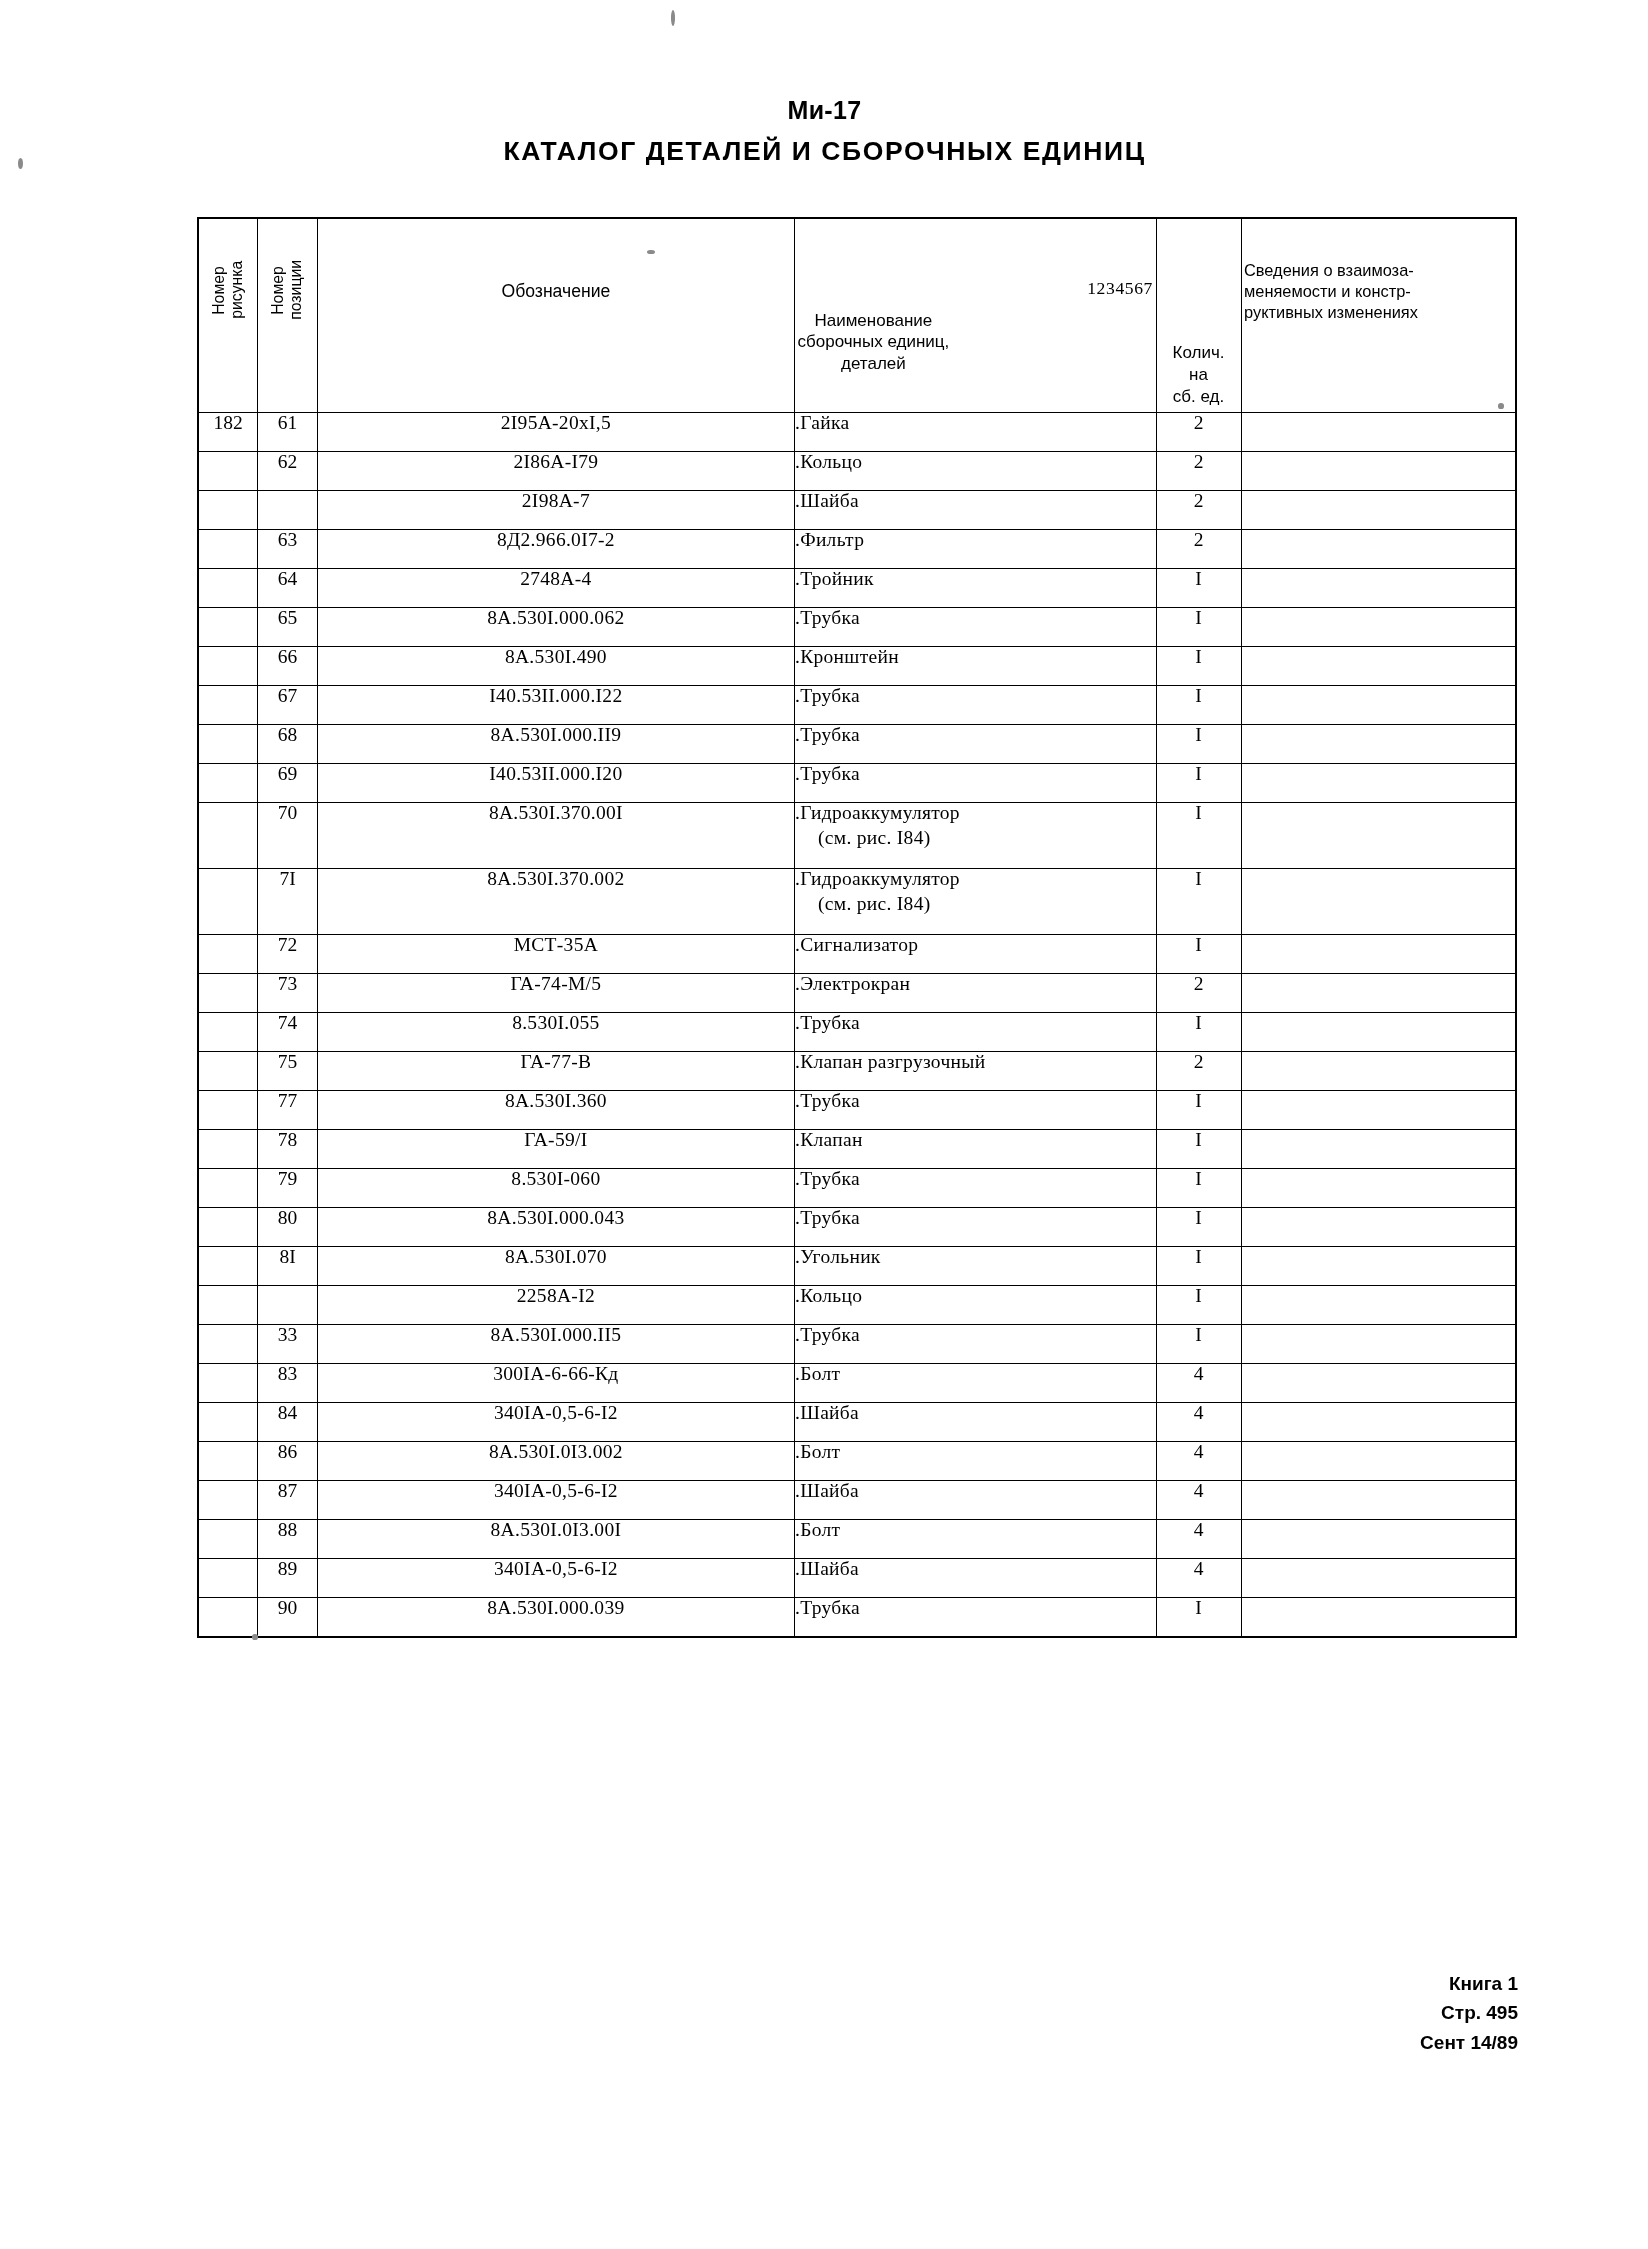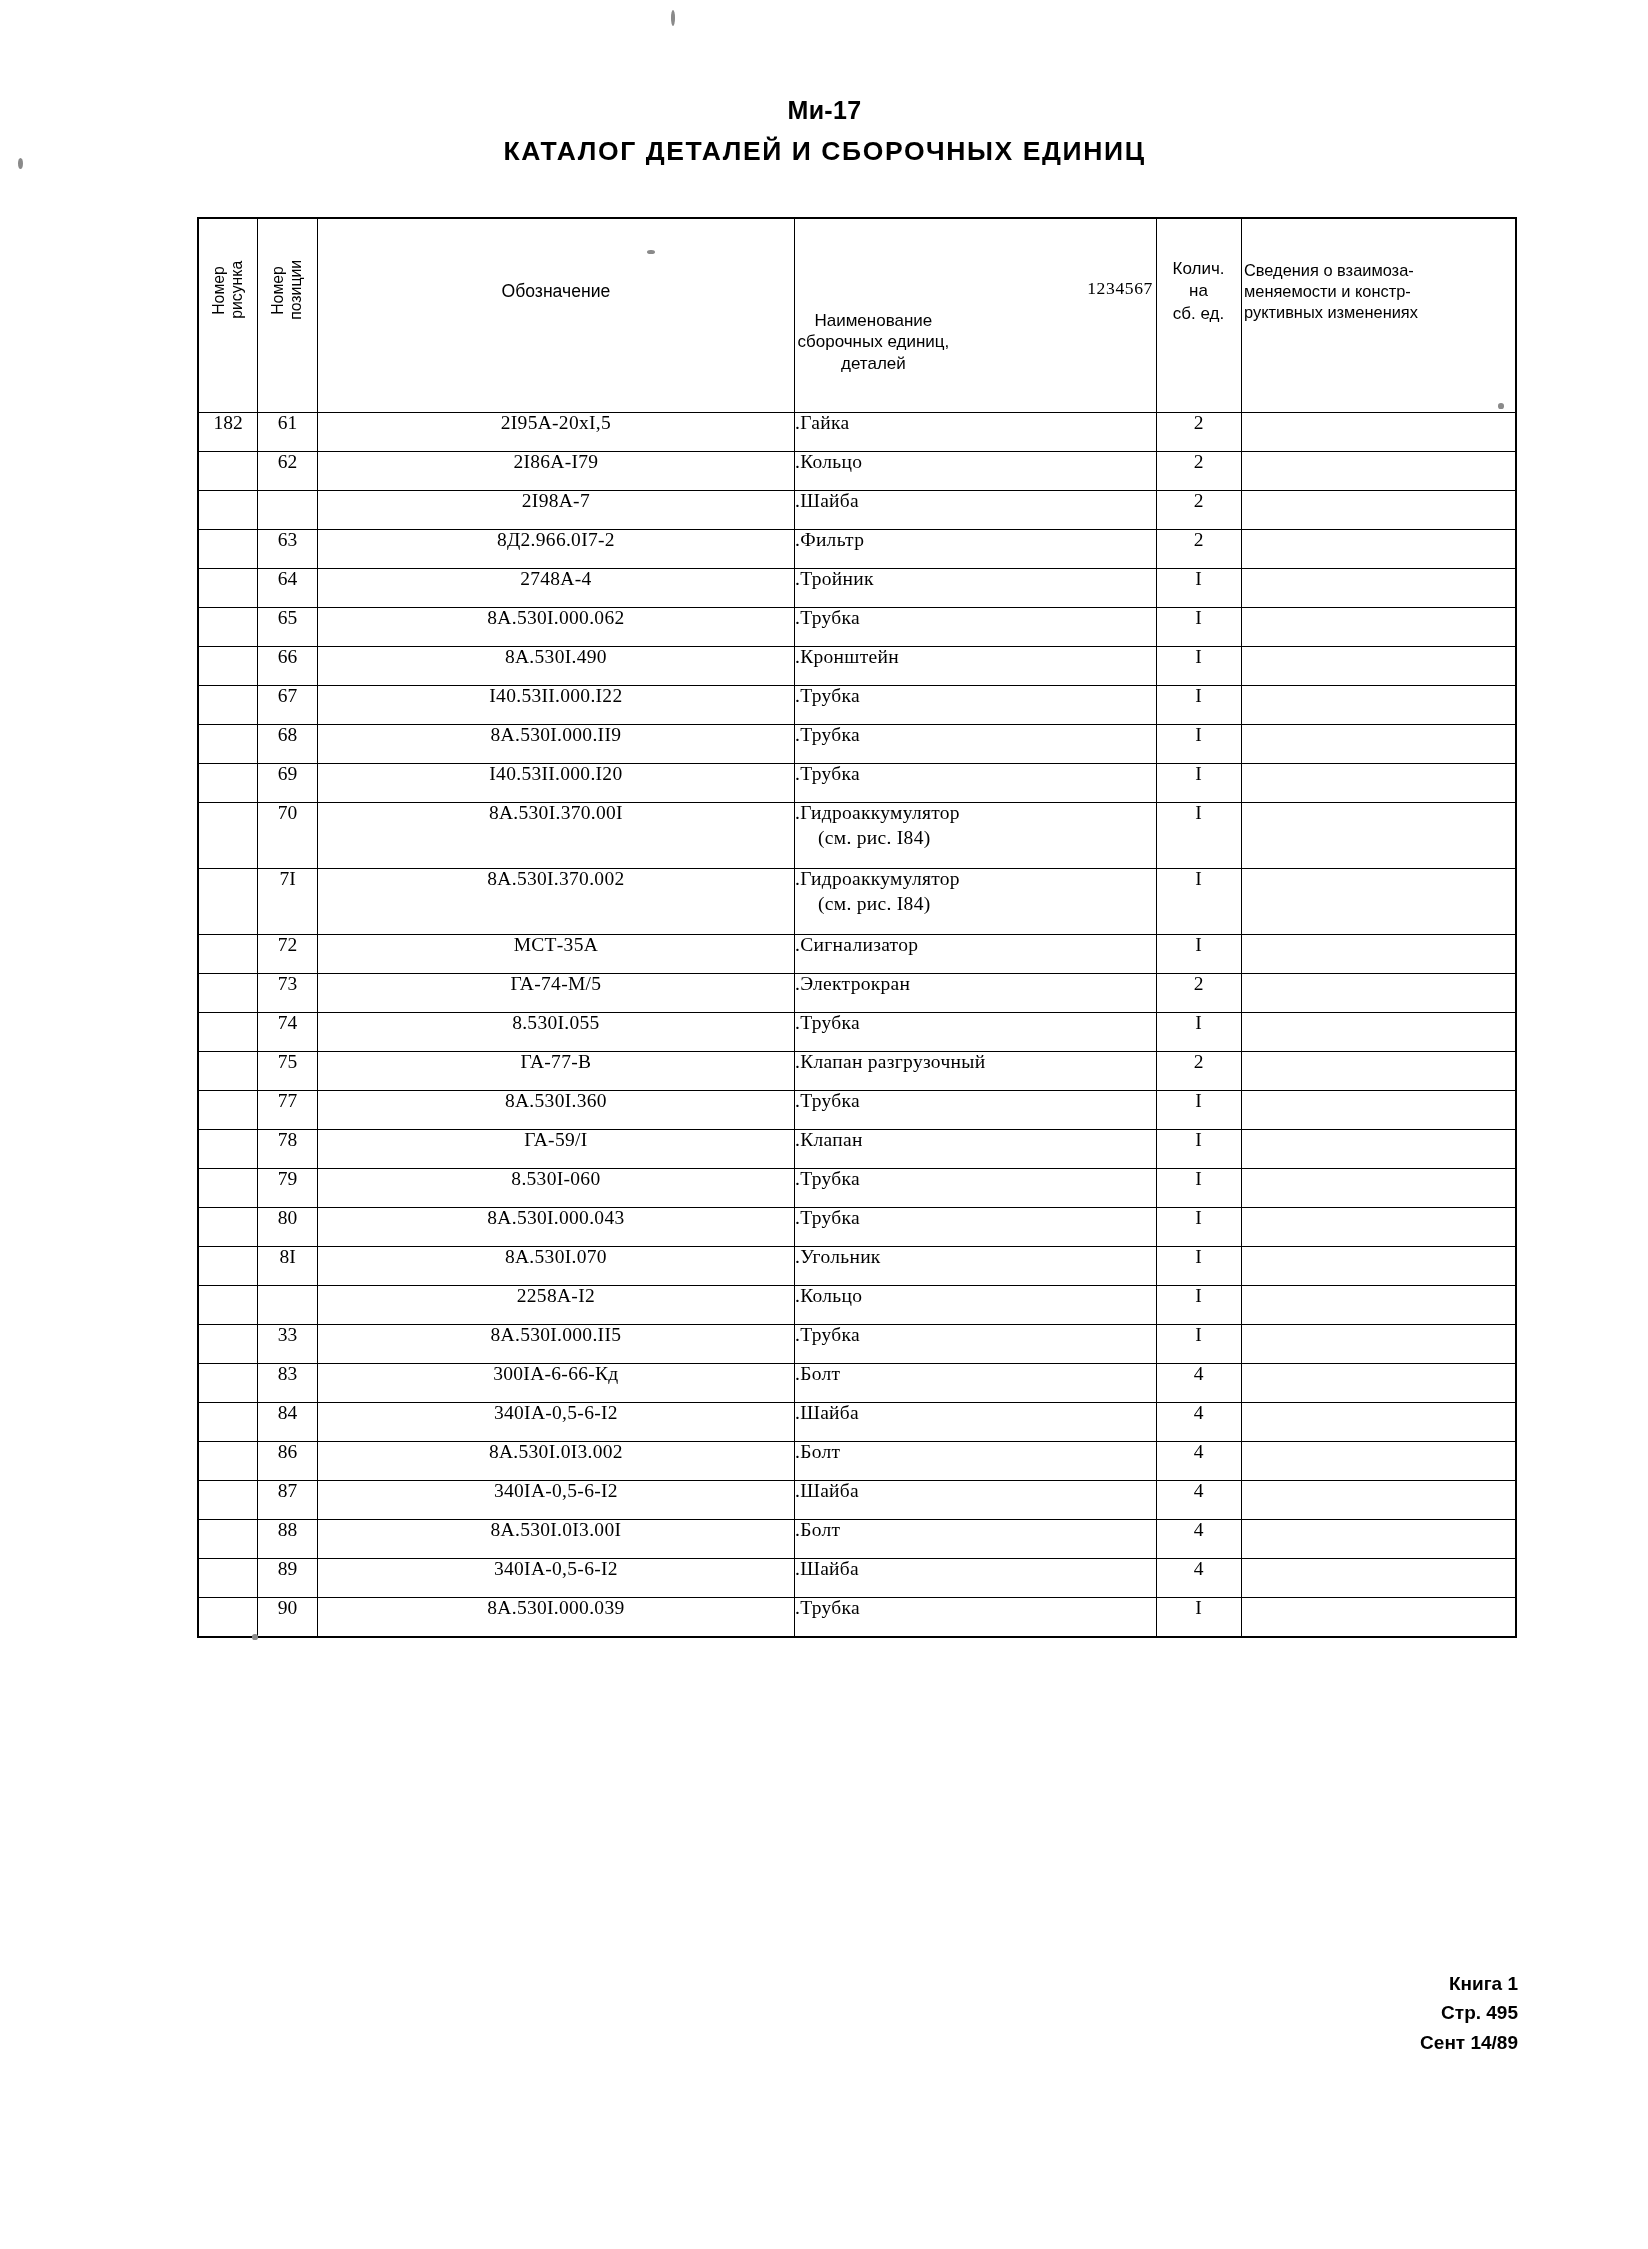--- a/index.html
+++ b/index.html
@@ -114,26 +114,27 @@
   }
   .head-name .digits {
     font-size: 17.6px;
     align-self: flex-start;
     padding-left: 10px;
     font-family: "Liberation Serif", serif;
     letter-spacing: 0.6px;
   }
   .head-qty {
     display: flex;
-    align-items: center;
+    align-items: flex-end;
     justify-content: center;
     height: 145px;
     font-size: 17px;
     line-height: 1.3;
     text-align: center;
+    margin-top: 44px;
   }
   .head-info {
     display: flex;
     align-items: center;
     height: 145px;
     font-size: 16.4px;
     line-height: 1.3;
     padding-left: 2.5px;
     text-align: left;
   }

